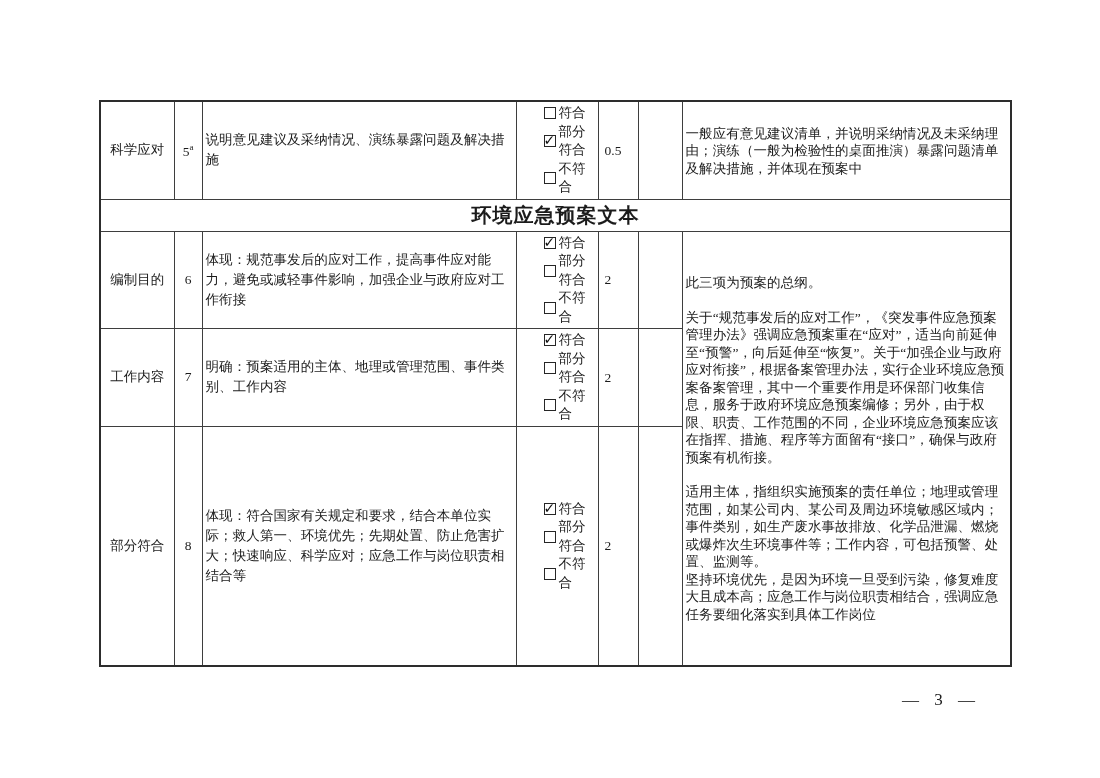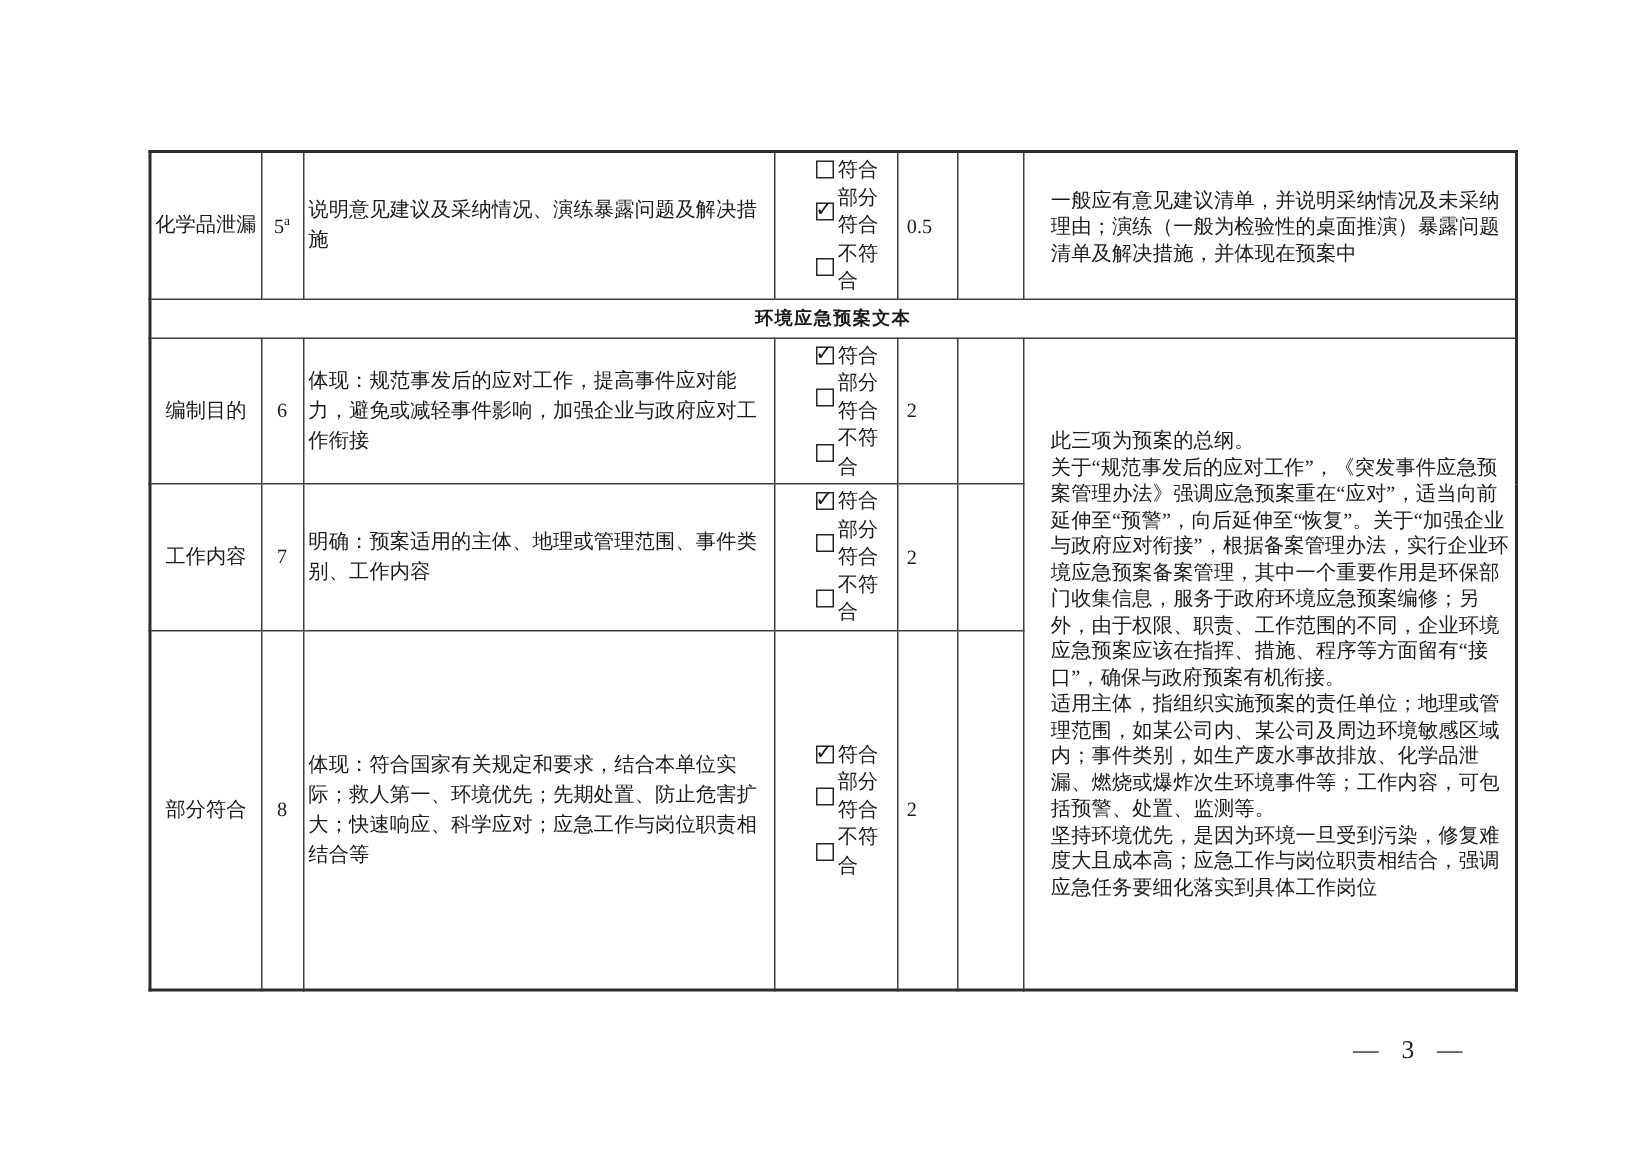--- a/index.html
+++ b/index.html
@@ -26,30 +26,30 @@
   }
   td.c-item  { text-align:center; font-size:14px; padding:2px; }
   td.c-num   { text-align:center; font-size:14px; padding:1px;margin-left:24px; }
   td.c-num sup { font-size:9px; }
   td.c-req   { text-align:left; padding:2px 1px 2px 3px; line-height:20px; letter-spacing:0.1px; }
   td.c-check { text-align:left; padding:2px 1px 2px 3px; }
   td.c-score { vertical-align:top; text-align:left; padding:3px 2px 2px 6px; font-size:14px; }
   td.c-blank { }
   td.c-remark {
     vertical-align:top; text-align:left;
-    padding:3px 3px 2px 18px;
+    padding:3px 3px 2px 3px;
     line-height:17.5px;
     letter-spacing:0.1px;
   }
   td.c-remark p { margin:0;font-family:Liberation Serif, serif; }
-  td.c-remark p.gap { }
+  td.c-remark p.gap { margin-top:17px; }
   tr.r-section td {
     text-align:center;
     font-weight:bold;
-    font-size:12px;
+    font-size:20px;
     padding:2px;
     letter-spacing:1px;
   }
   .opt { display:flex; align-items:center; line-height:18.5px;padding-left:24px; }
   .cb {
     flex:0 0 auto;
     width:12px; height:12px;
     border:1.5px solid #262626;
     margin-right:3px;
     position:relative;
@@ -81,21 +81,21 @@
       <col style="width:28px">
       <col style="width:314px">
       <col style="width:82px">
       <col style="width:40px">
       <col style="width:44px">
       <col style="width:329px">
     </colgroup>
     <tbody>
 
       <tr style="height:58px">
-        <td class="c-item">化学品泄漏</td>
+        <td class="c-item">科学应对</td>
         <td class="c-num"><span>5</span><sup>a</sup></td>
         <td class="c-req">说明意见建议及采纳情况、演练暴露问题及解决措施</td>
         <td class="c-check">
           <div class="opt">
               <span class="cb"></span>
               <span>符合</span>
             </div>
           <div class="opt">
               <span class="cb checked"></span>
               <span>部分符合</span>

